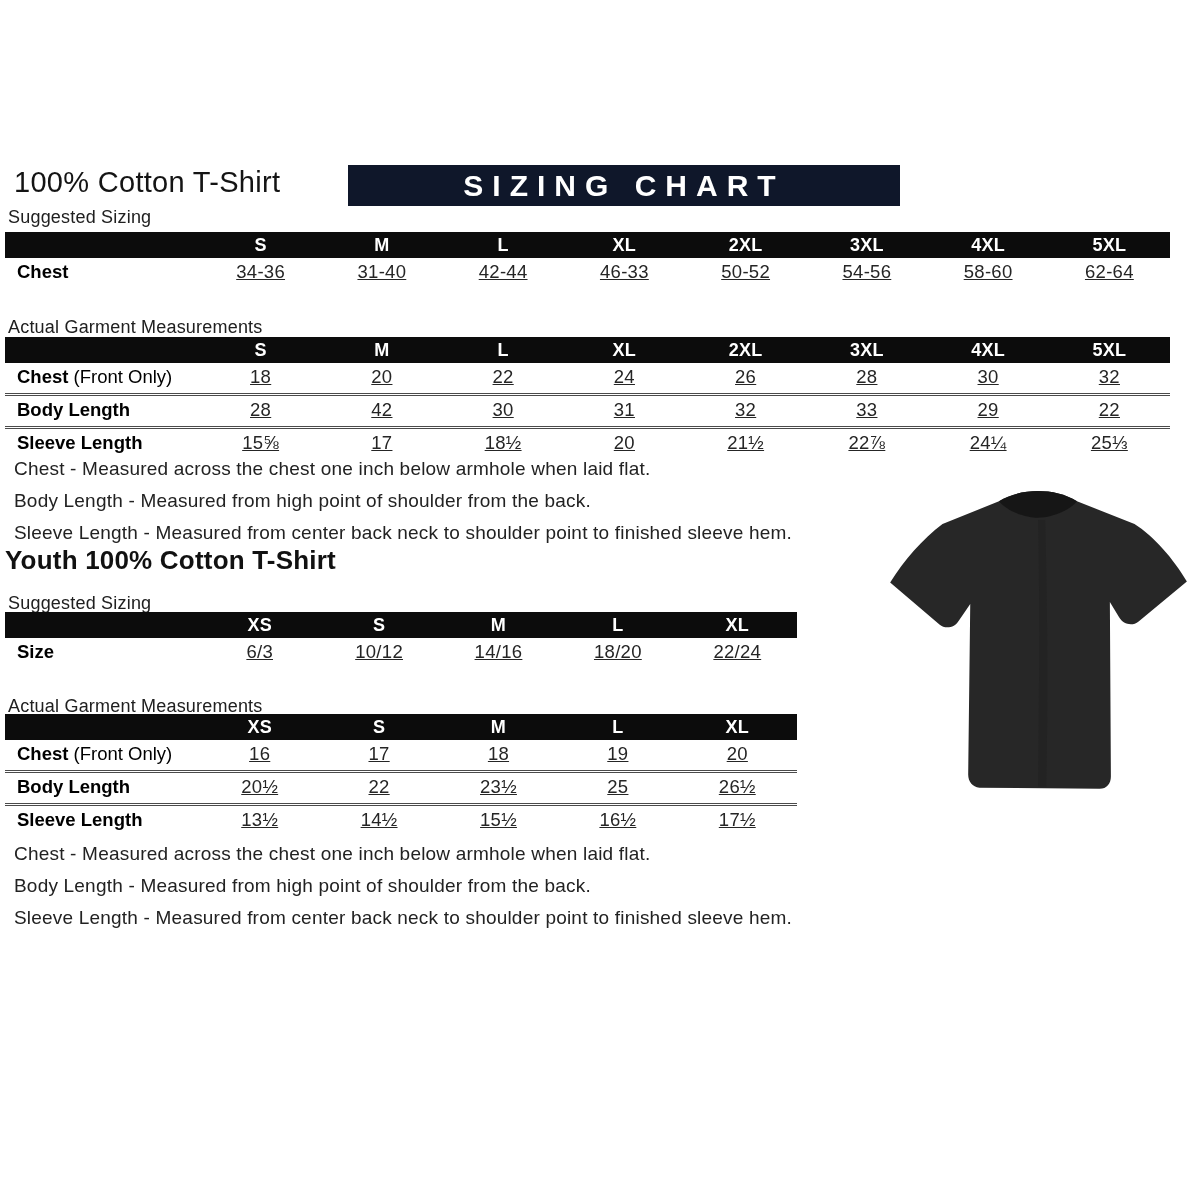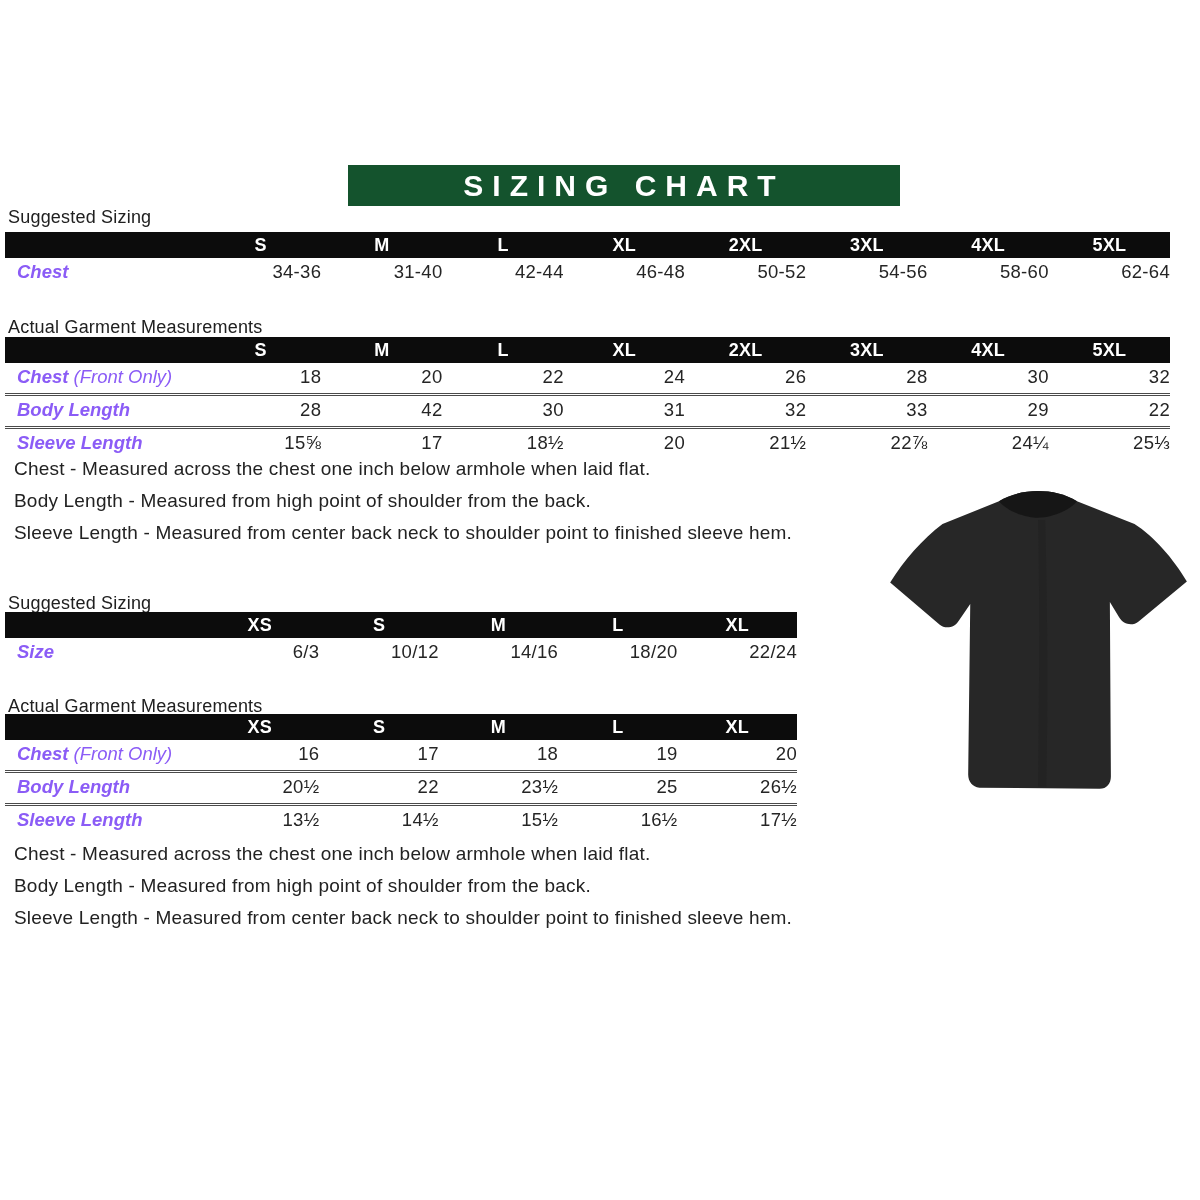--- a/index.html
+++ b/index.html
@@ -9,21 +9,21 @@
     -webkit-font-smoothing:antialiased;
   }
   .page{position:relative;width:1200px;height:1200px;overflow:hidden;background:#fff;}
 
   .title{
     position:absolute;left:14px;top:166px;
     font-size:29px;font-weight:normal;letter-spacing:.3px;color:#141414;
   }
   .banner{
     position:absolute;left:348px;top:165px;width:552px;height:41px;
-    background:#14532d;color:#fff;
+    background:#0f172a;color:#fff;
     display:flex;align-items:center;justify-content:center;
     font-size:30px;font-weight:bold;letter-spacing:9px;
   }
   .section-label{
     position:absolute;font-size:18px;color:#202020;letter-spacing:.2px;
   }
   .youth-heading{
     position:absolute;left:5px;top:545px;
     font-size:26px;font-weight:bold;color:#111;letter-spacing:.2px;
   }
@@ -32,42 +32,44 @@
   .size-table{border-collapse:collapse;table-layout:fixed;}
   .w-adult .size-table{width:1165px;}
   .w-youth .size-table{width:792px;}
   .size-table col.label-col{width:195px;}
   .size-table thead th{
     background:#0c0c0c;color:#ffffff;
     font-size:18px;font-weight:bold;height:26px;
     padding:0;text-align:center;letter-spacing:.3px;
   }
   .size-table tbody td{
-    font-size:18.5px;text-align:right;padding:3px 0 5px;color:#252525;
+    font-size:18.5px;text-align:center;padding:3px 0 5px;color:#252525;
     letter-spacing:.3px;
+    text-decoration:underline;
   }
   .size-table tbody th{
     text-align:left;padding:3px 0 5px 12px;
-    font-size:18.5px;font-weight:bold;white-space:nowrap;color:#8b5cf6;font-style:italic;
+    font-size:18.5px;font-weight:bold;white-space:nowrap;color:#000000;
   }
   .lbl-n{font-weight:normal;margin-top:17px;}
   .lined tbody tr + tr{border-top:3px double #4b4b4b;}
 
   .notes{position:absolute;left:14px;}
   .note-line{
     font-size:19px;color:#222;margin-bottom:10px;letter-spacing:.2px;
   }
 
   .tshirt{position:absolute;left:884px;top:478px;width:308px;height:330px;}
 </style>
 </head>
 <body>
 
 <div class="page">
 
+  <div class="title">100% Cotton T-Shirt</div>
   <div class="banner">SIZING CHART</div>
 
   <div class="section-label" style="left:8px;top:207px;">Suggested Sizing</div>
   <div class="tbl-wrap w-adult" style="left:5px;top:232px;">
       <table class="size-table">
         <colgroup>
           <col class="label-col">
           <col>
           <col>
           <col>
@@ -89,21 +91,21 @@
             <th>4XL</th>
             <th>5XL</th>
           </tr>
         </thead>
         <tbody>
           <tr>
             <th><span>Chest</span></th>
             <td>34-36</td>
             <td>31-40</td>
             <td>42-44</td>
-            <td>46-48</td>
+            <td>46-33</td>
             <td>50-52</td>
             <td>54-56</td>
             <td>58-60</td>
             <td>62-64</td>
           </tr>
         </tbody>
       </table>
     </div>
 
   <div class="section-label" style="left:8px;top:317px;">Actual Garment Measurements</div>
@@ -170,20 +172,21 @@
         </tbody>
       </table>
     </div>
 
   <div class="notes" style="top:458px;">
       <div class="note-line">Chest - Measured across the chest one inch below armhole when laid flat.</div>
       <div class="note-line">Body Length - Measured from high point of shoulder from the back.</div>
       <div class="note-line">Sleeve Length - Measured from center back neck to shoulder point to finished sleeve hem.</div>
     </div>
 
+  <div class="youth-heading">Youth 100% Cotton T-Shirt</div>
 
   <div class="section-label" style="left:8px;top:593px;">Suggested Sizing</div>
   <div class="tbl-wrap w-youth" style="left:5px;top:612px;">
       <table class="size-table">
         <colgroup>
           <col class="label-col">
           <col>
           <col>
           <col>
           <col>

